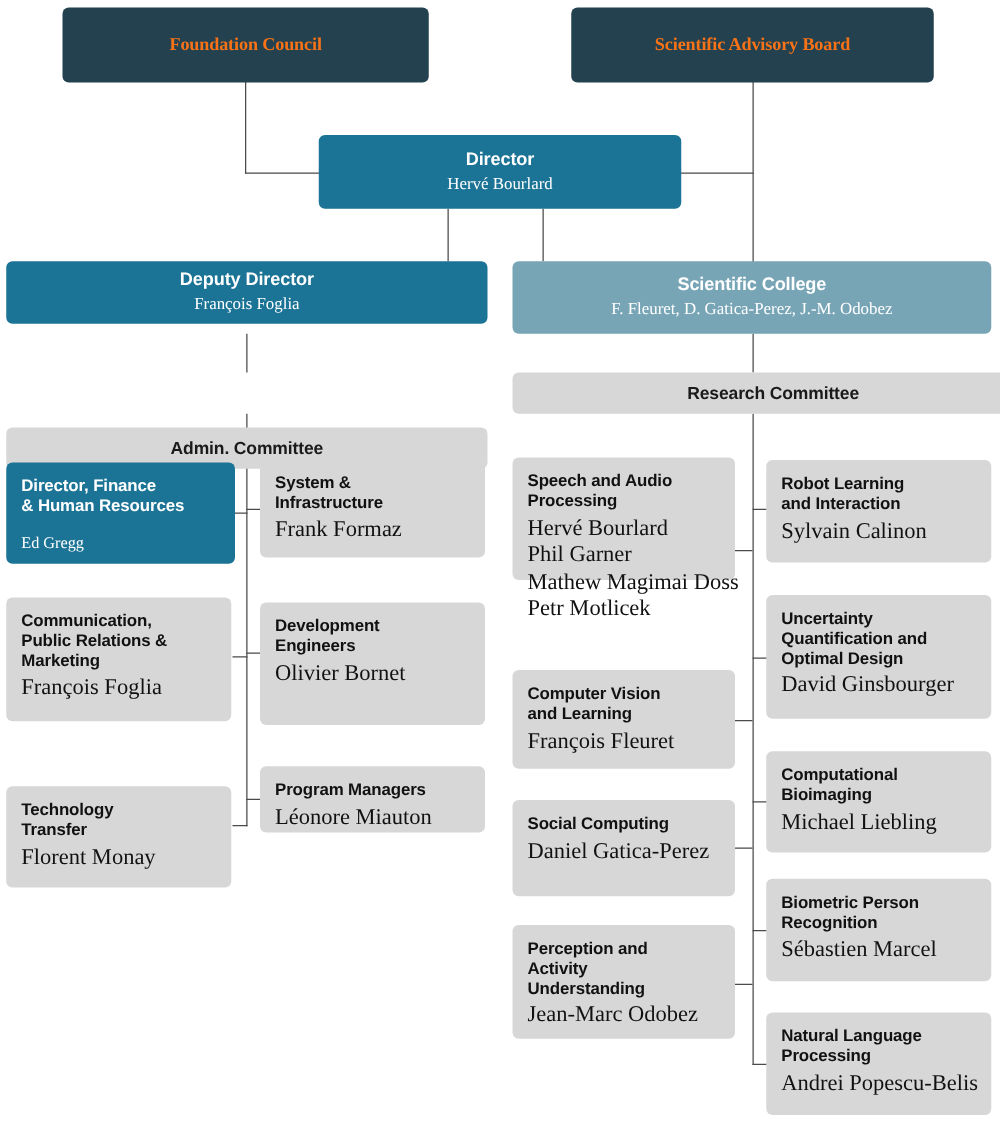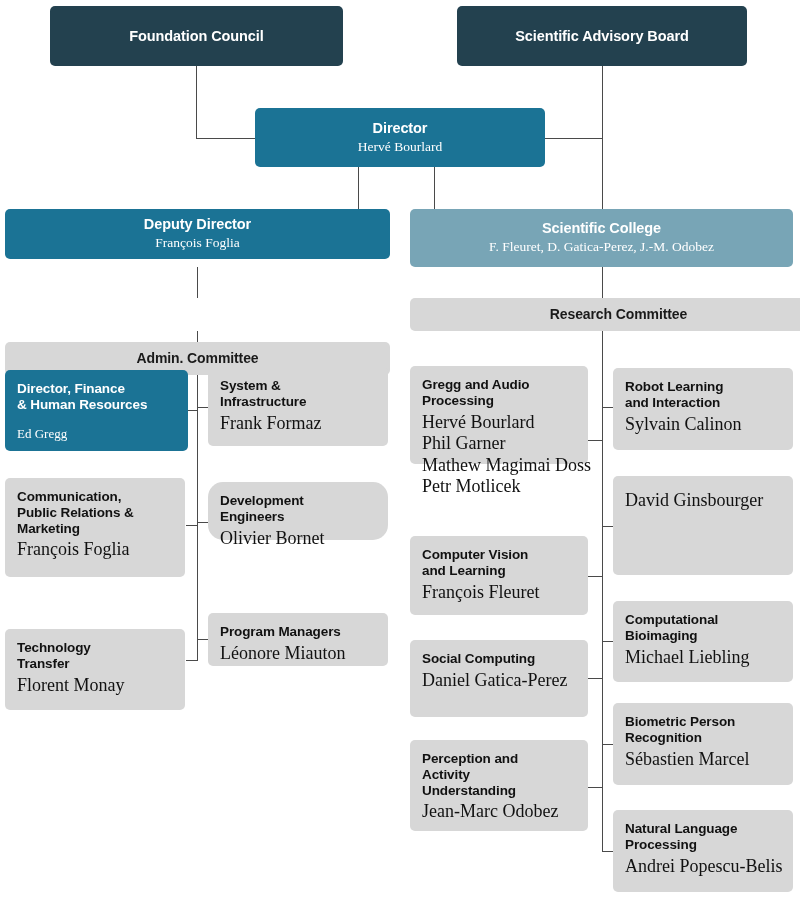--- a/index.html
+++ b/index.html
@@ -30,24 +30,25 @@
   }
   .node .people {
     font-family: "Liberation Serif", serif;
     line-height: 1.2;
   }
   .node .people div { white-space: nowrap; }
 
   
   .v-navy {
     background: #23414f;
-    color: #ffffff;
+    color: #f97316;
     display: flex;
     align-items: center;
     justify-content: center;
+    font-family: Liberation Serif, serif;
   }
   .v-navy .title { font-size: 14.5px; }
 
   .v-teal-center {
     background: #1b7395;
     color: #ffffff;
     display: flex;
     flex-direction: column;
     align-items: center;
     justify-content: center;
@@ -203,21 +204,21 @@
   <div class="node v-gray" style="left:208px; top:367px; width:180px; height:79px;">
     <div class="title">
       <div>System &amp;</div>
       <div>Infrastructure</div>
     </div>
     <div class="people">
       <div>Frank Formaz</div>
     </div>
   </div>
 
-  <div class="node v-gray" style="left:208px; top:482px; width:180px; height:58px;border-radius:15px;">
+  <div class="node v-gray" style="left:208px; top:482px; width:180px; height:98px;">
     <div class="title">
       <div>Development</div>
       <div>Engineers</div>
     </div>
     <div class="people">
       <div>Olivier Bornet</div>
     </div>
   </div>
 
   <div class="node v-gray" style="left:208px; top:613px; width:180px; height:53px;">
@@ -235,21 +236,21 @@
       <div>F. Fleuret, D. Gatica-Perez, J.-M. Odobez</div>
     </div>
   </div>
 
   <div class="node v-graybar" style="left:410px; top:298px; width:417px; height:33px;">
     <div class="title">Research Committee</div>
   </div>
 
   <div class="node v-gray" style="left:410px; top:366px; width:178px; height:98px;">
     <div class="title">
-      <div>Gregg and Audio</div>
+      <div>Speech and Audio</div>
       <div>Processing</div>
     </div>
     <div class="people">
       <div>Hervé Bourlard</div>
       <div>Phil Garner</div>
       <div>Mathew Magimai Doss</div>
       <div>Petr Motlicek</div>
     </div>
   </div>
 
@@ -287,20 +288,25 @@
     <div class="title">
       <div>Robot Learning</div>
       <div>and Interaction</div>
     </div>
     <div class="people">
       <div>Sylvain Calinon</div>
     </div>
   </div>
 
   <div class="node v-gray" style="left:613px; top:476px; width:180px; height:99px;">
+    <div class="title">
+      <div>Uncertainty</div>
+      <div>Quantification and</div>
+      <div>Optimal Design</div>
+    </div>
     <div class="people">
       <div>David Ginsbourger</div>
     </div>
   </div>
 
   <div class="node v-gray" style="left:613px; top:601px; width:180px; height:81px;">
     <div class="title">
       <div>Computational</div>
       <div>Bioimaging</div>
     </div>

